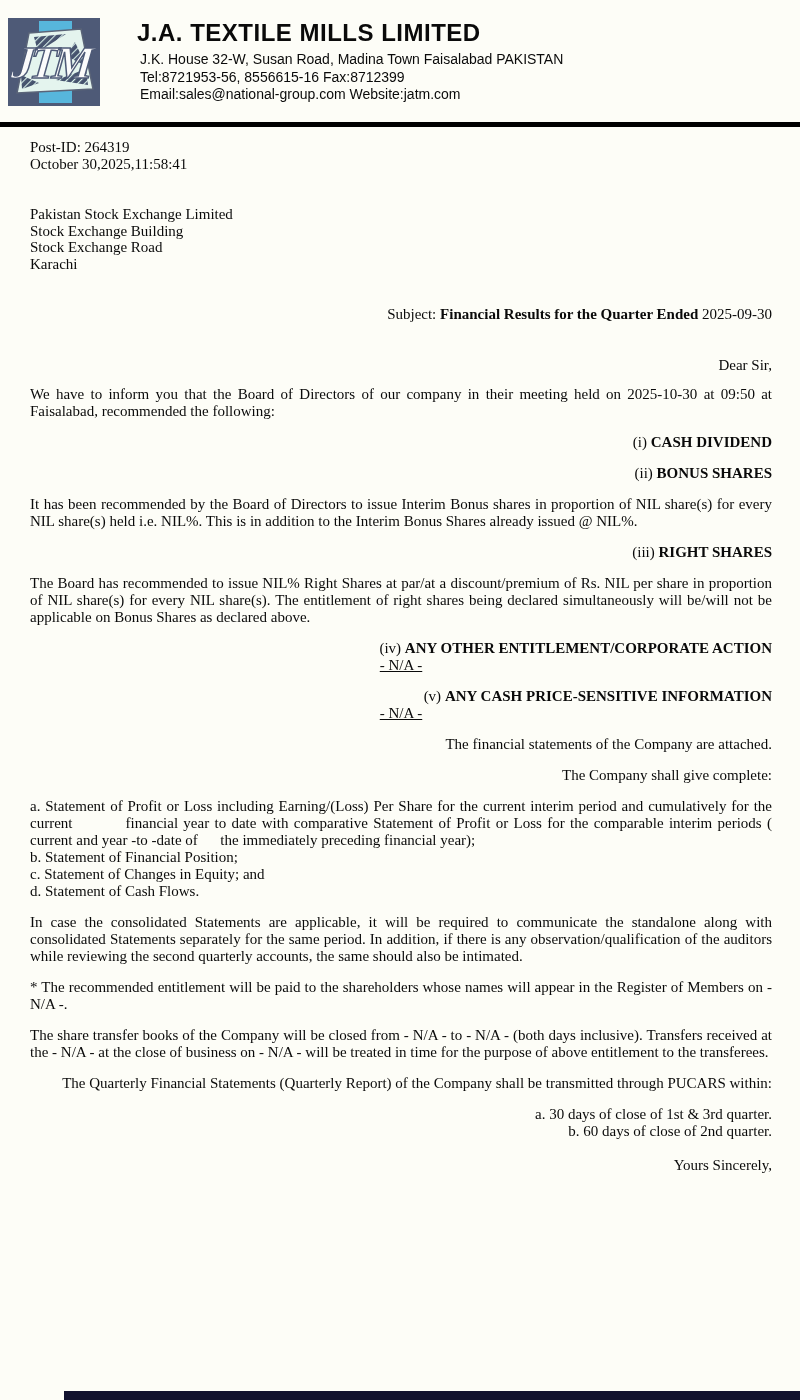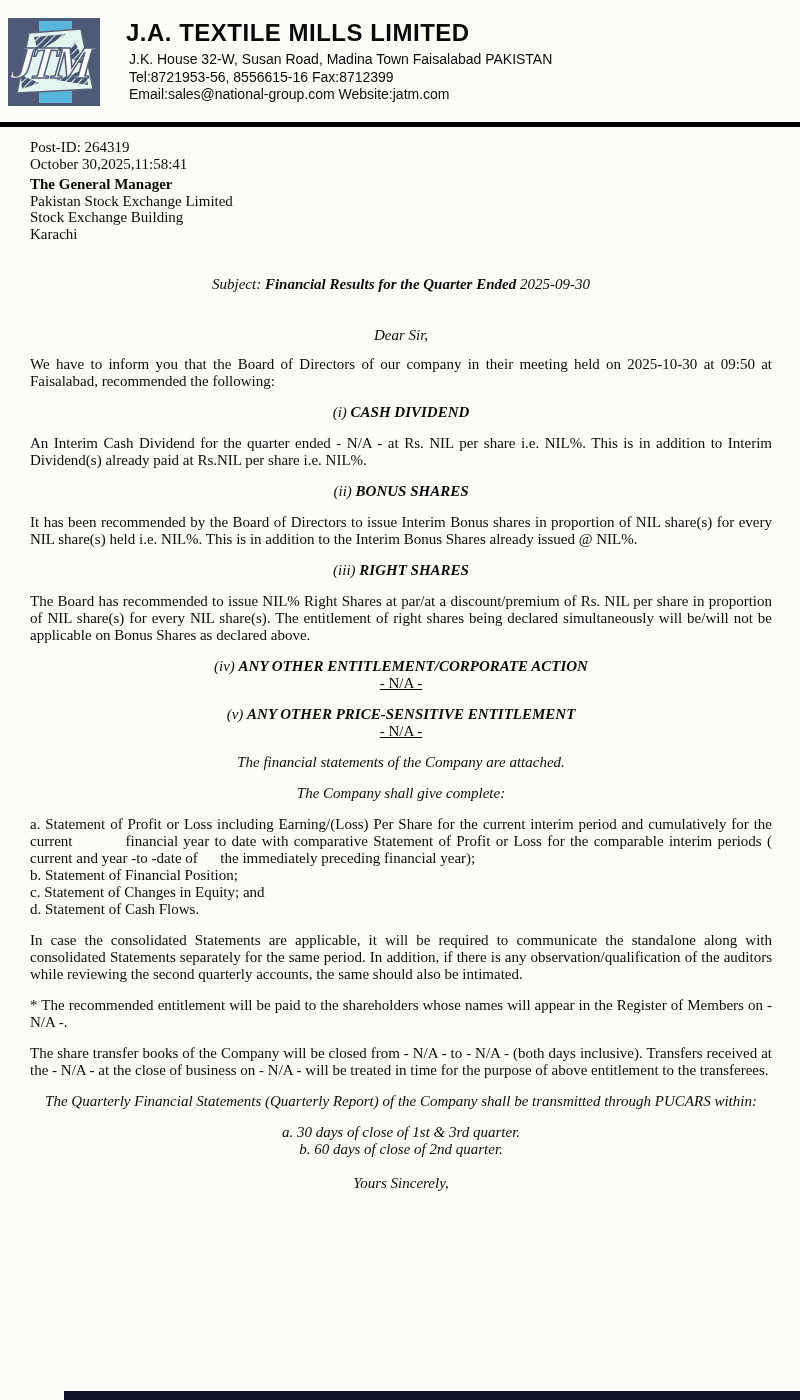--- a/index.html
+++ b/index.html
@@ -12,21 +12,21 @@
     position: relative;
     overflow: hidden;
   }
   .header {
     display: flex;
     align-items: flex-start;
     padding: 18px 0 0 8px;
   }
   .logo { width: 92px; height: 88px; flex: 0 0 auto; display: block; }
   .header-text {
-    margin-left: 26px;
+    margin-left: 37px;
     padding-top: 2px;
     font-family: "Liberation Sans", sans-serif;
   }
   .company-name {
     font-size: 24px;
     font-weight: bold;
     line-height: 26px;
     margin: 0 0 5px 0;
     letter-spacing: 0.5px;
   }
@@ -35,23 +35,23 @@
     line-height: 17.5px;
     padding-left: 3px;
   }
   .rule { height: 5px; background: #000; margin-top: 16px; }
   .content {
     padding: 12px 28px 0 30px;
     font-size: 15px;
     line-height: 17px;
   }
   .block { margin: 0 0 14px 0; text-align: justify; }
-  .left { text-align: center; font-style: italic; }
+  .left { text-align: right; }
   .tight { margin-bottom: 0; }
-  .meta-block { margin-bottom: 4px; line-height: 16.5px; }
+  .meta-block { margin-bottom: 34px; line-height: 16.5px; }
   .recipient { margin-bottom: 34px; line-height: 16.5px; }
   .subject-line { margin-bottom: 34px; }
   .salutation { margin-bottom: 12px; }
   .na { text-align: center; margin: 0 0 14px 0; text-decoration: underline; }
   .listy { white-space: pre-wrap; }
   .closing { margin-top: 17px; }
   .footer-bar {
     position: absolute;
     left: 64px;
     right: 0;
@@ -92,45 +92,44 @@
 <div class="rule"></div>
 
 <div class="content">
 
   <div class="meta-block">
     <div>Post-ID: 264319</div>
     <div>October 30,2025,11:58:41</div>
   </div>
 
   <div class="recipient">
-    <div><b>The General Manager</b></div>
     <div>Pakistan Stock Exchange Limited</div>
     <div>Stock Exchange Building</div>
+    <div>Stock Exchange Road</div>
     <div>Karachi</div>
   </div>
 
   <p class="block left subject-line"><span>Subject:</span> <b>Financial Results for the Quarter Ended</b> <span>2025-09-30</span></p>
 
   <p class="block left salutation">Dear Sir,</p>
 
   <p class="block">We have to inform you that the Board of Directors of our company in their meeting held on 2025-10-30 at 09:50 at Faisalabad, recommended the following:</p>
 
   <p class="block left"><span>(i)</span> <b>CASH DIVIDEND</b></p>
-  <p class="block">An Interim Cash Dividend for the quarter ended - N/A - at Rs. NIL per share i.e. NIL%. This is in addition to Interim Dividend(s) already paid at Rs.NIL per share i.e. NIL%.</p>
 
   <p class="block left"><span>(ii)</span> <b>BONUS SHARES</b></p>
   <p class="block">It has been recommended by the Board of Directors to issue Interim Bonus shares in proportion of NIL share(s) for every NIL share(s) held i.e. NIL%. This is in addition to the Interim Bonus Shares already issued @ NIL%.</p>
 
   <p class="block left"><span>(iii)</span> <b>RIGHT SHARES</b></p>
   <p class="block">The Board has recommended to issue NIL% Right Shares at par/at a discount/premium of Rs. NIL per share in proportion of NIL share(s) for every NIL share(s). The entitlement of right shares being declared simultaneously will be/will not be applicable on Bonus Shares as declared above.</p>
 
   <p class="block left tight"><span>(iv)</span> <b>ANY OTHER ENTITLEMENT/CORPORATE ACTION</b></p>
   <p class="na">- N/A -</p>
 
-  <p class="block left tight"><span>(v)</span> <b>ANY OTHER PRICE-SENSITIVE ENTITLEMENT</b></p>
+  <p class="block left tight"><span>(v)</span> <b>ANY CASH PRICE-SENSITIVE INFORMATION</b></p>
   <p class="na">- N/A -</p>
 
   <p class="block left">The financial statements of the Company are attached.</p>
 
   <p class="block left">The Company shall give complete:</p>
 
   <div class="block">
     <div class="listy">a. Statement of Profit or Loss including Earning/(Loss) Per Share for the current interim period and cumulatively for the current          financial year to date with comparative Statement of Profit or Loss for the comparable interim periods ( current and year -to -date of      the immediately preceding financial year);</div>
     <div class="listy">b. Statement of Financial Position;</div>
     <div class="listy">c. Statement of Changes in Equity; and</div>

